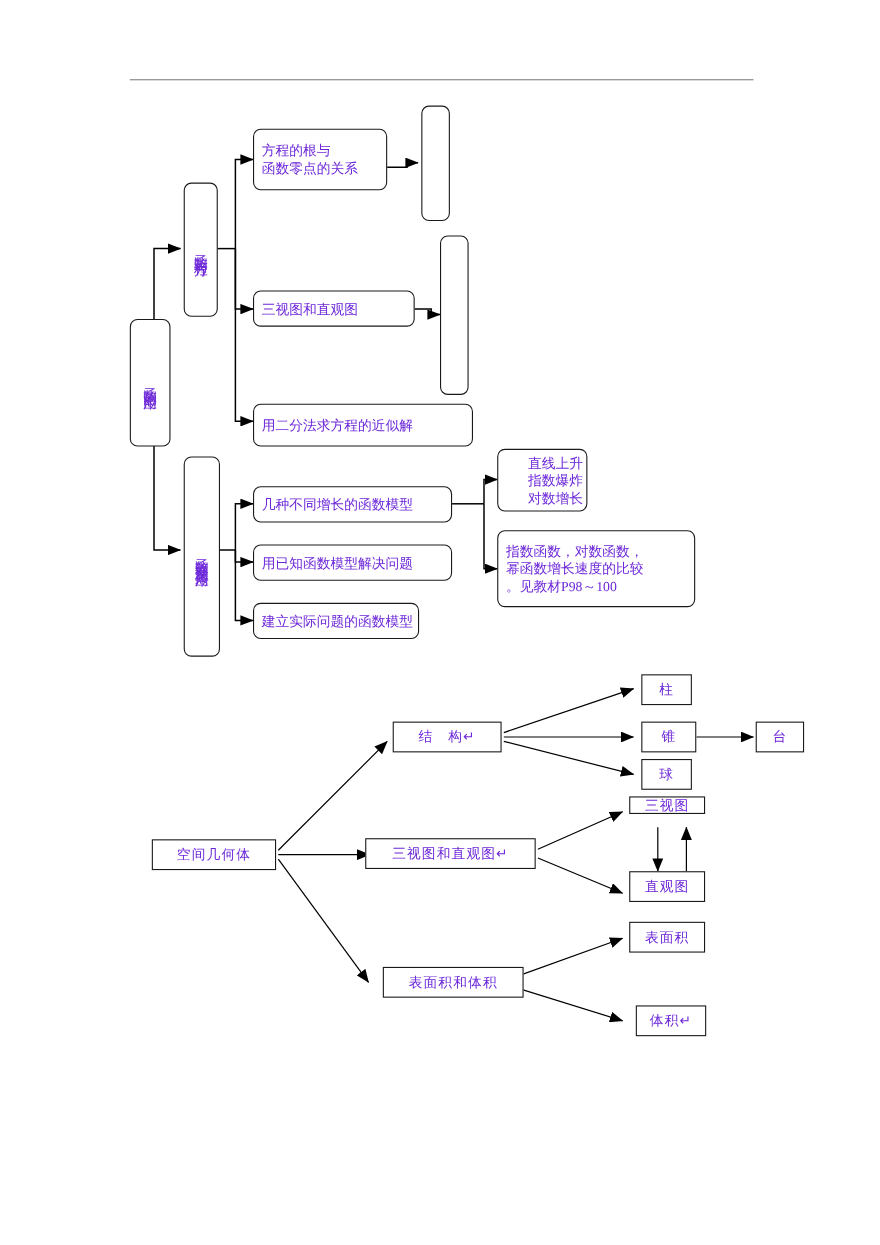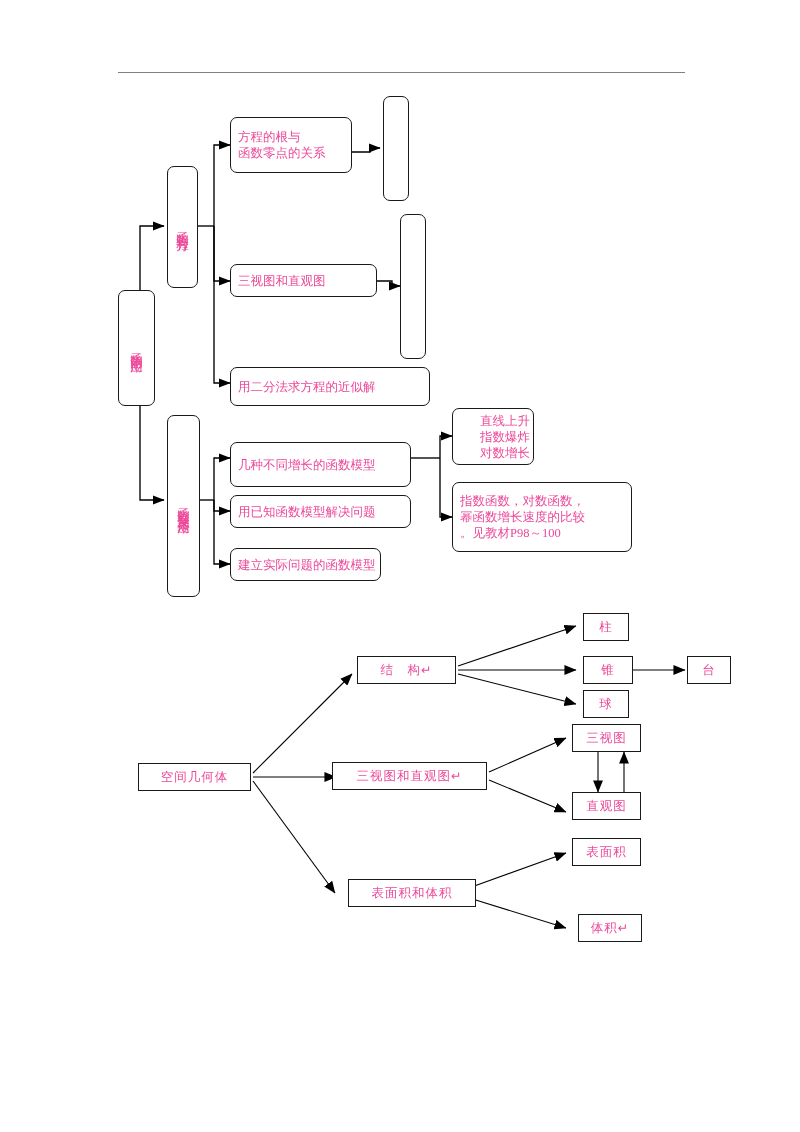--- a/index.html
+++ b/index.html
@@ -45,21 +45,21 @@
   .node {
     position: absolute;
     box-sizing: border-box;
     border: 1px solid #1a1a1a;
     background: #ffffff;
     display: flex;
     align-items: center;
     justify-content: center;
     text-align: center;
     line-height: 1.28;
-    color: #ec4899;
+    color: #6d28d9;
   }
   .node.round {
     border-radius: 7px;
   }
   .node.sharp {
     border-radius: 0;
   }
   .node.vert {
     writing-mode: vertical-rl;
     text-orientation: upright;
@@ -142,21 +142,21 @@
 函数零点的关系</div>
 
     <div class="node round left" style="left:230px; top:264px; width:147px; height:33px;">三视图和直观图</div>
 
     <div class="node round left" style="left:230px; top:367px; width:200px; height:39px;">用二分法求方程的近似解</div>
 
     <div class="node round empty" style="left:383px; top:96px; width:26px; height:105px;"></div>
 
     <div class="node round empty" style="left:400px; top:214px; width:26px; height:145px;"></div>
 
-    <div class="node round left" style="left:230px; top:442px; width:181px; height:45px;">几种不同增长的函数模型</div>
+    <div class="node round left" style="left:230px; top:442px; width:181px; height:33px;">几种不同增长的函数模型</div>
 
     <div class="node round left" style="left:230px; top:495px; width:181px; height:33px;">用已知函数模型解决问题</div>
 
     <div class="node round left" style="left:230px; top:548px; width:151px; height:33px;text-align:right;">建立实际问题的函数模型</div>
 
     <div class="node round multiline" style="left:452px; top:408px; width:82px; height:57px;padding-left:24px;">直线上升
 指数爆炸
 对数增长</div>
 
     <div class="node round multiline left" style="left:452px; top:482px; width:180px; height:70px;">指数函数，对数函数，
@@ -199,21 +199,21 @@
     <div class="node sharp" style="left:348px; top:879px; width:128px; height:28px;">表面积和体积</div>
 
     <div class="node sharp" style="left:583px; top:613px; width:46px; height:28px;">柱</div>
 
     <div class="node sharp" style="left:583px; top:656px; width:50px; height:28px;">锥</div>
 
     <div class="node sharp" style="left:583px; top:690px; width:46px; height:28px;">球</div>
 
     <div class="node sharp" style="left:687px; top:656px; width:44px; height:28px;">台</div>
 
-    <div class="node sharp" style="left:572px; top:724px; width:69px; height:28px;">三视图</div>
+    <div class="node sharp" style="left:572px; top:724px; width:69px; height:16px;">三视图</div>
 
     <div class="node sharp" style="left:572px; top:792px; width:69px; height:28px;">直观图</div>
 
     <div class="node sharp" style="left:572px; top:838px; width:69px; height:28px;text-align:right;">表面积</div>
 
     <div class="node sharp" style="left:578px; top:914px; width:64px; height:28px;">体积↵</div>
   </div>
 
 </div>
 

